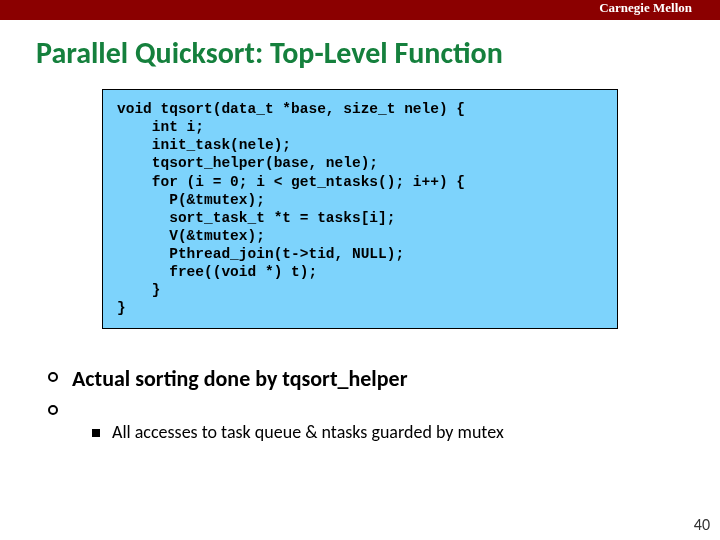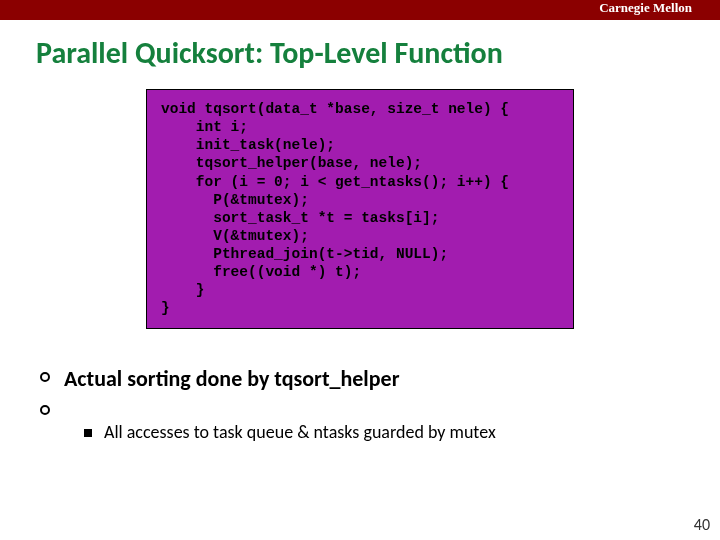--- a/index.html
+++ b/index.html
@@ -1,22 +1,22 @@
 <!DOCTYPE html>
 <html><head>
 <meta charset="utf-8">
 <style>
   * { margin: 0; padding: 0; box-sizing: border-box; }
   html, body { width: 720px; height: 540px; font-family: Calibri, Arial, sans-serif; background: #fff; }
   .slide { position: relative; width: 720px; height: 540px; }
   .header-bar { background: #8b0000; height: 20px; width: 100%; display: flex; justify-content: flex-end; padding-right: 28px; }
   .brand { color: #fff; font-weight: bold; font-size: 13px; font-family: "Times New Roman", serif; }
   .title { font-size: 30px; font-weight: bold; color: #15803d; padding: 14px 28px 18px 36px; }
-  .code-block { background: #a21caf; border: 1.5px solid #000; margin: 0 auto; width: 428px; padding: 10px 14px 10px 14px; font-family: "Courier New", monospace; font-weight: bold; font-size: 14.5px; line-height: 1.25; white-space: pre; color: #000; }
-  .bullets { padding: 36px 30px 0 40px; }
+  .code-block { background: #7dd3fc; border: 1.5px solid #000; margin: 0 auto; width: 516px; padding: 10px 14px 10px 14px; font-family: "Courier New", monospace; font-weight: bold; font-size: 14.5px; line-height: 1.25; white-space: pre; color: #000; }
+  .bullets { padding: 36px 30px 0 40px; margin-left: 8px; }
   .b1 { display: flex; align-items: flex-start; margin-bottom: 6px; }
   .b1 .dot { width: 10px; height: 10px; border: 2px solid #000; border-radius: 50%; margin-top: 7px; margin-right: 14px; flex: 0 0 auto; }
   .b1 .txt { font-size: 22px; font-weight: bold; color: #000; }
   .b2 { display: flex; align-items: flex-start; margin-left: 44px; margin-top: 4px; }
   .b2 .sq { width: 8px; height: 8px; background: #000; margin-top: 8px; margin-right: 12px; flex: 0 0 auto; }
   .b2 .txt { font-size: 18px; color: #000; }
   .page-num { position: absolute; right: 10px; bottom: 6px; font-size: 16px; color: #333; }
 </style>
 </head>
 <body>

